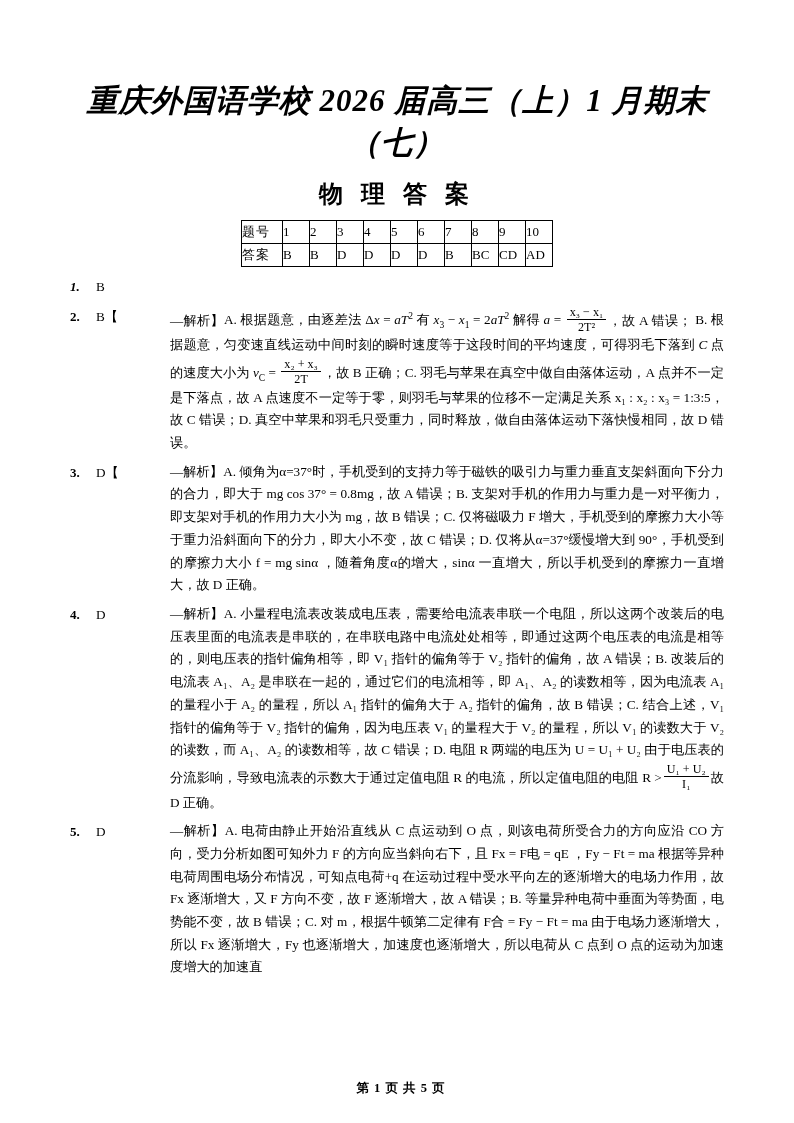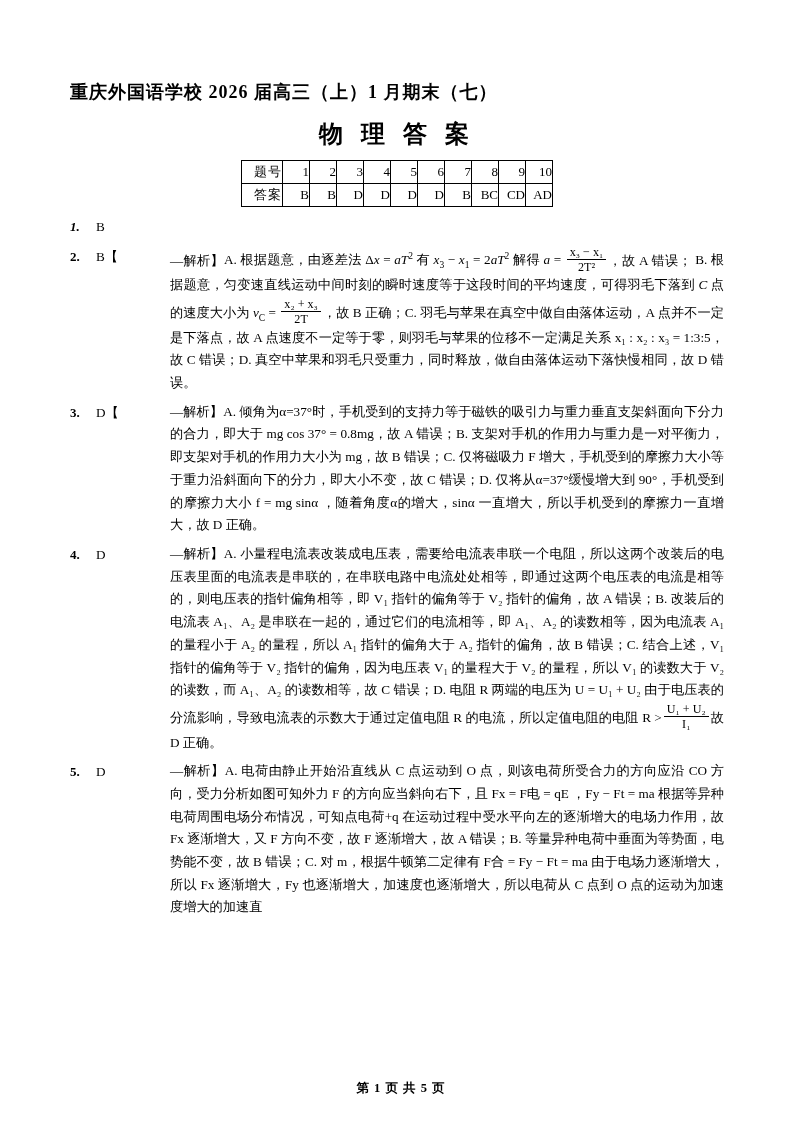--- a/index.html
+++ b/index.html
@@ -16,42 +16,43 @@
     overflow: hidden;
   }
   .page {
     position: relative;
     width: 794px;
     height: 1123px;
     box-sizing: border-box;
     padding: 62px 70px 0 70px;
   }
   h1.doc-title {
-    font-size: 18px;
-    font-weight: bold;
-    text-align: left;
+    font-size: 31px;
+    font-weight: bold;
+    text-align: center;
     margin: 18px 0 0 0;
     letter-spacing: 1px;
     font-family: "Liberation Serif", "DejaVu Serif", serif;
+    font-style: italic;
   }
   h2.doc-subtitle {
     font-size: 24px;
     font-weight: bold;
     text-align: center;
     margin: 14px 0 10px 0;
     letter-spacing: 6px;
   }
   table.answer-table {
     border-collapse: collapse;
     margin: 6px auto 8px auto;
     font-size: 13px;
   }
   table.answer-table td {
     border: 1px solid #000;
-    text-align: right;
+    text-align: left;
     padding: 2px 0;
     height: 17px;
     font-family: "Liberation Serif", "DejaVu Serif", serif;
     margin-left: 32px;
   }
   table.answer-table td.hdr {
     width: 40px;
     letter-spacing: 1px;
   }
   table.answer-table td.cell {

